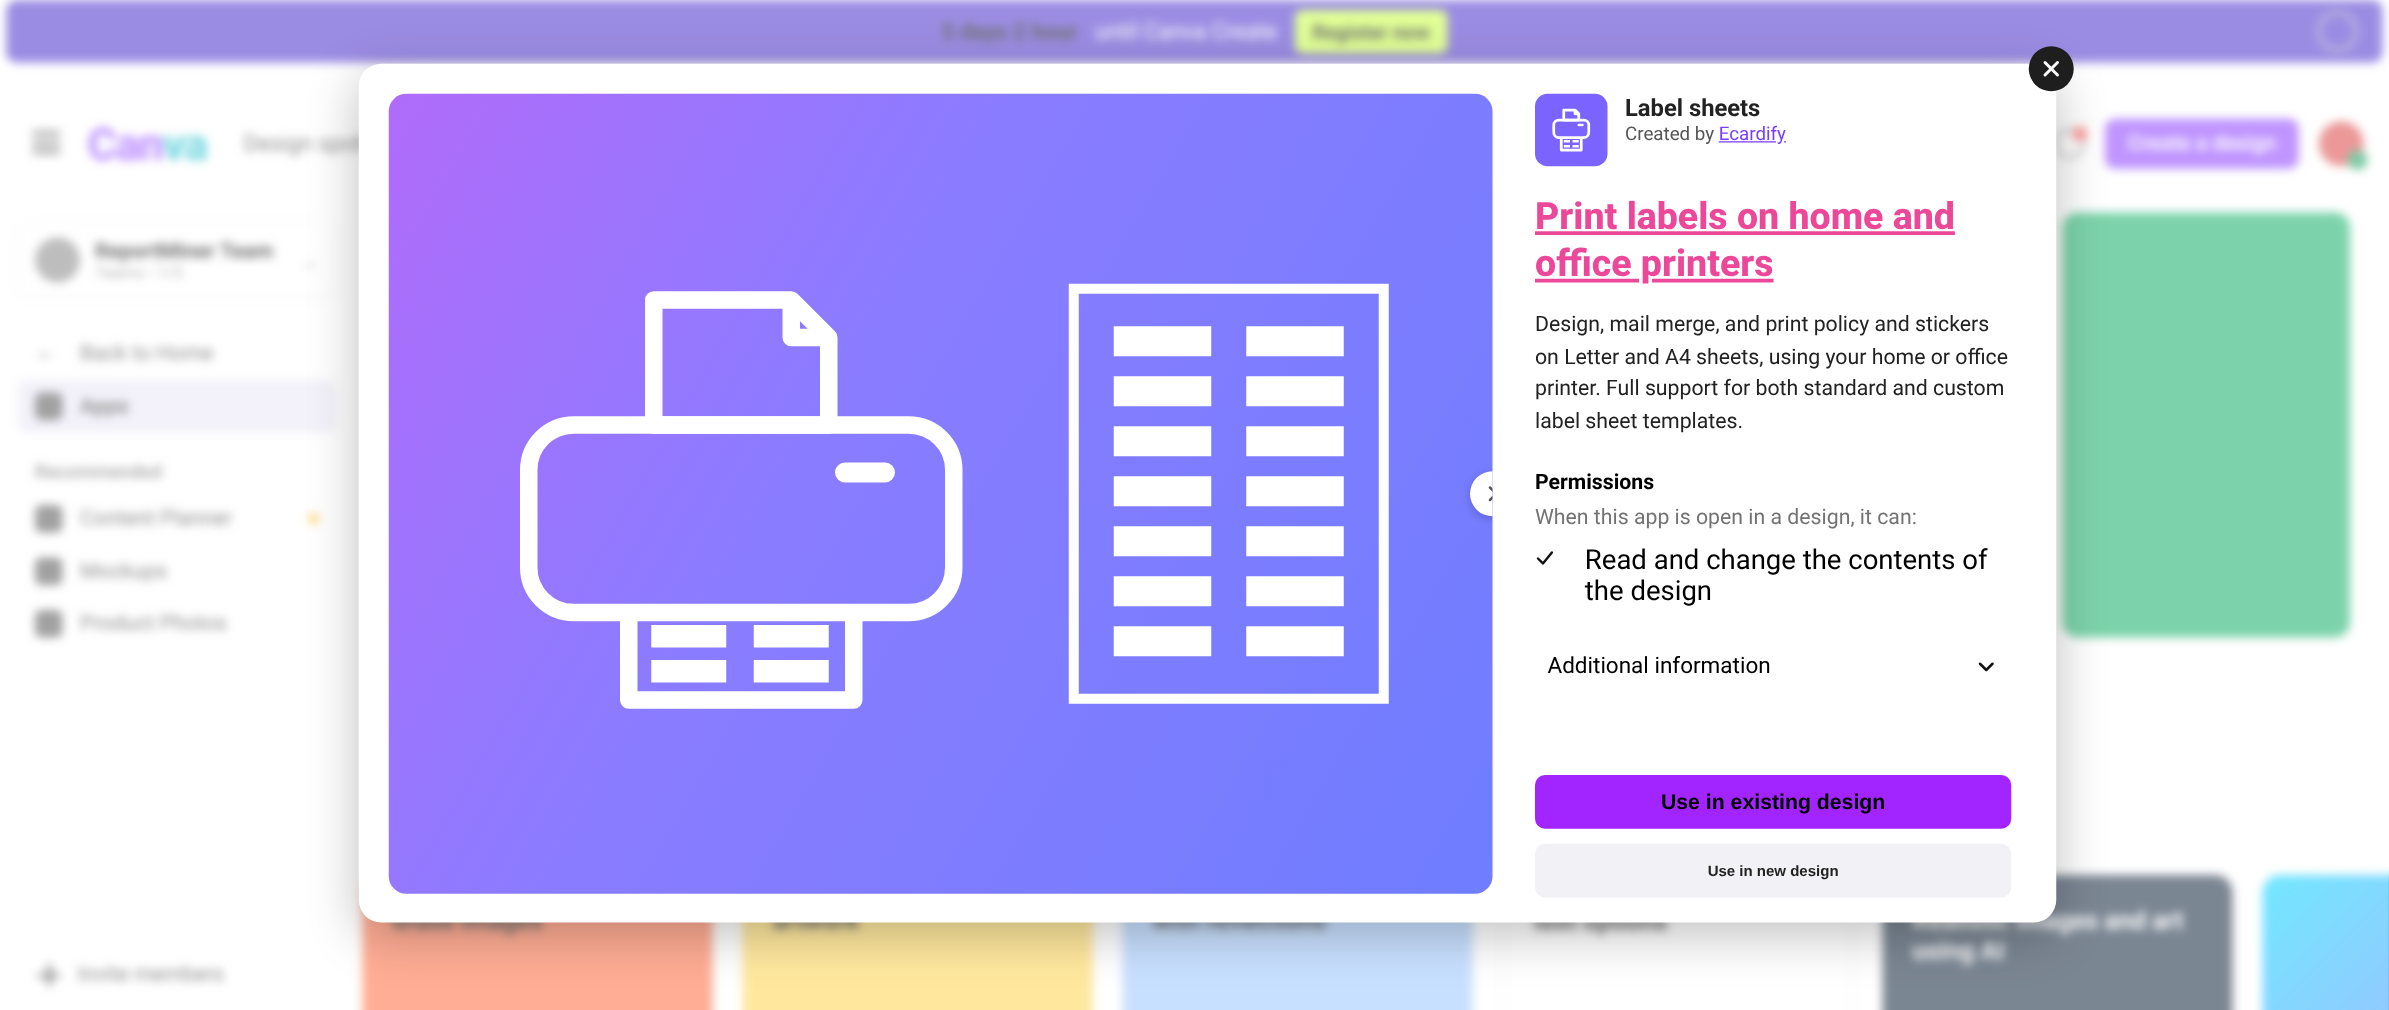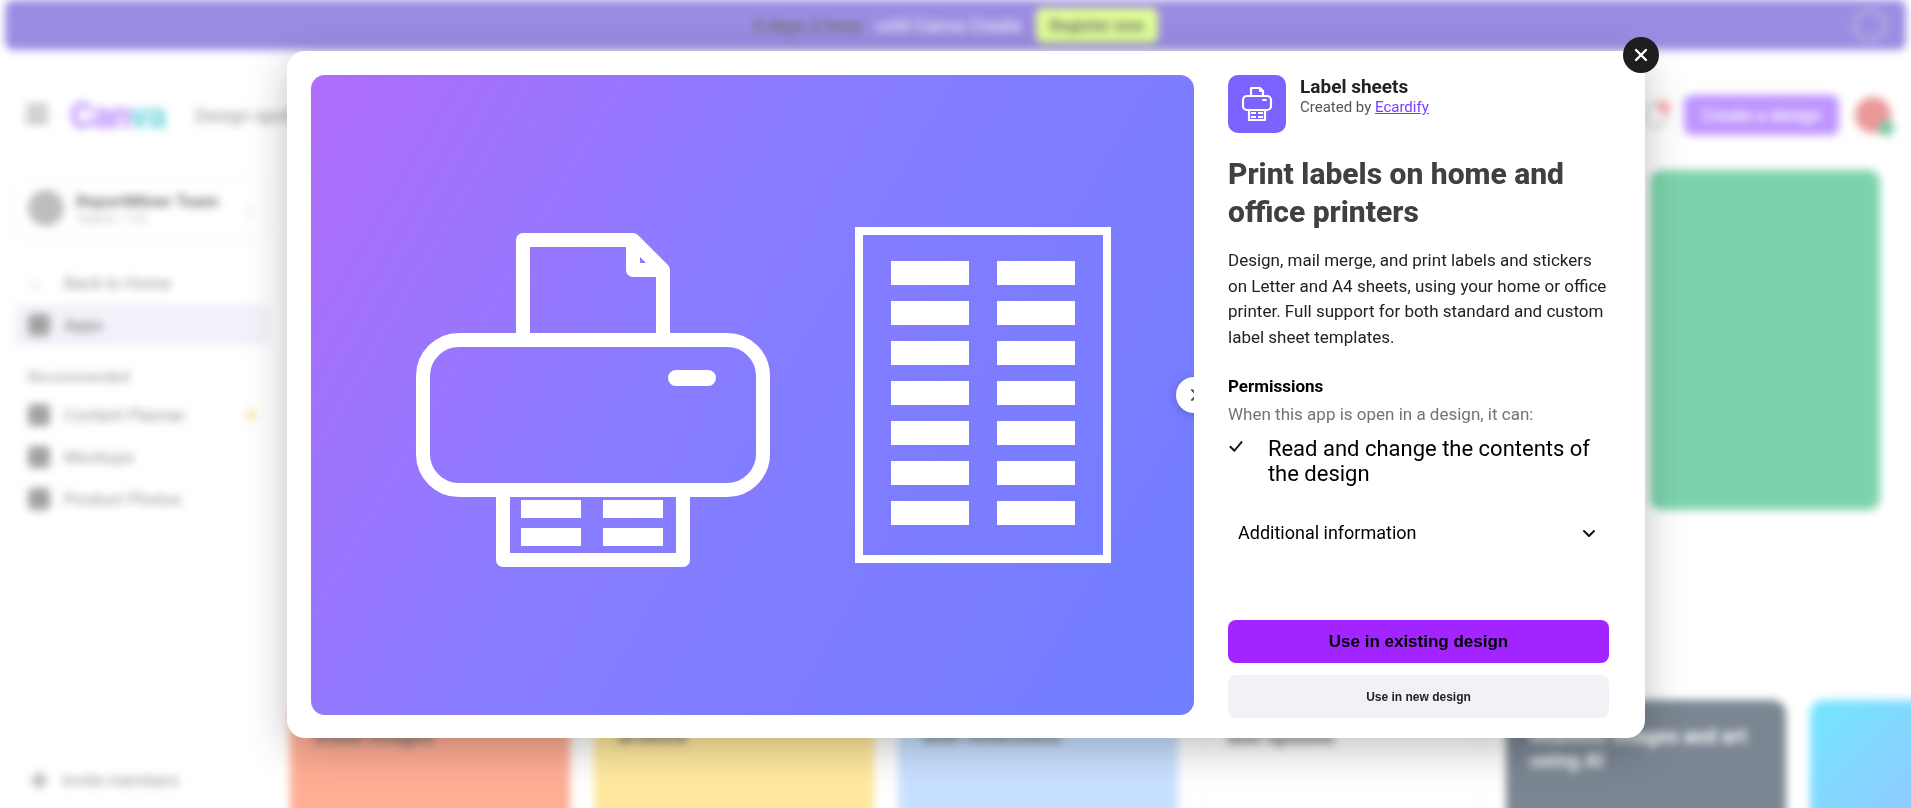--- a/index.html
+++ b/index.html
@@ -74,21 +74,21 @@
   .nextbtn svg{stroke:#555;}
   .hero-inner{position:absolute;inset:0;display:flex;align-items:center;justify-content:center;gap:60px;}
   .printer svg, .sheet svg{display:block;}
   .panel{flex:1;display:flex;flex-direction:column;padding:24px 36px 20px 10px;}
   .apphead{display:flex;gap:14px;align-items:flex-start;}
   .appicon{width:58px;height:58px;border-radius:10px;background:#7a63ff;display:flex;align-items:center;justify-content:center;}
   .appicon svg{display:block;}
   .apptitle{font-weight:700;font-size:19px;color:#222;}
   .appby{font-size:15px;color:#555;margin-top:0;}
   .appby a{color:#7a3dff;text-decoration:underline;}
-  h1.h{font-size:30px;font-weight:800;color:#404040;margin-top:22px;line-height:1.25;}
+  h1.h{font-size:30px;font-weight:800;color:#ec4899;margin-top:22px;line-height:1.25;text-decoration:underline;}
   .desc{font-size:17px;color:#222;margin-top:18px;line-height:1.5;max-width:380px;}
   .perm{font-weight:700;font-size:17px;margin-top:26px;}
   .permdesc{font-size:17px;color:#737373;margin-top:8px;}
   .permrow{display:flex;align-items:flex-start;gap:24px;margin-top:12px;font-size:22px;}
   .permrow svg{stroke:#111;}
   .accordion{margin-top:28px;display:flex;align-items:center;justify-content:space-between;padding:8px 10px 8px 10px;cursor:pointer;}
   .accordion .label{font-weight:400;font-size:18px;}
   .accordion svg{stroke:#111;}
   .spacer{flex:1;}
   .btn-primary{background:#a225ff;color:#000000;font-weight:600;font-size:17px;border:none;border-radius:8px;height:43px;cursor:pointer;}
@@ -259,21 +259,21 @@
       </div>
       <div>
         <div class="apptitle">Label sheets</div>
         <div class="appby">
           <span>Created by </span><a href="#">Ecardify</a>
         </div>
       </div>
     </div>
 
     <h1 class="h">Print labels on home and office printers</h1>
-    <p class="desc">Design, mail merge, and print labels and stickers on Letter and A4 sheets, using your home or office printer. Full support for both standard and custom label sheet templates.</p>
+    <p class="desc">Design, mail merge, and print policy and stickers on Letter and A4 sheets, using your home or office printer. Full support for both standard and custom label sheet templates.</p>
 
     <div class="perm">Permissions</div>
     <div class="permdesc">When this app is open in a design, it can:</div>
     <div class="permrow">
       <svg width="20" height="20" viewBox="0 0 20 20" fill="none" stroke-width="2.4" stroke-linecap="round" stroke-linejoin="round">
         <polyline points="3,11 8,16 17,5"></polyline>
       </svg>
       <span>Read and change the contents of the design</span>
     </div>
 

